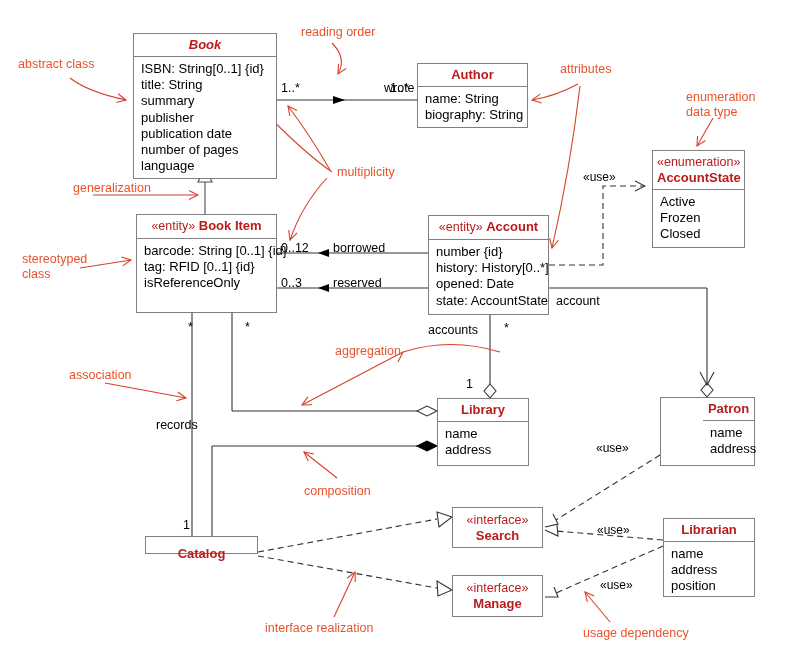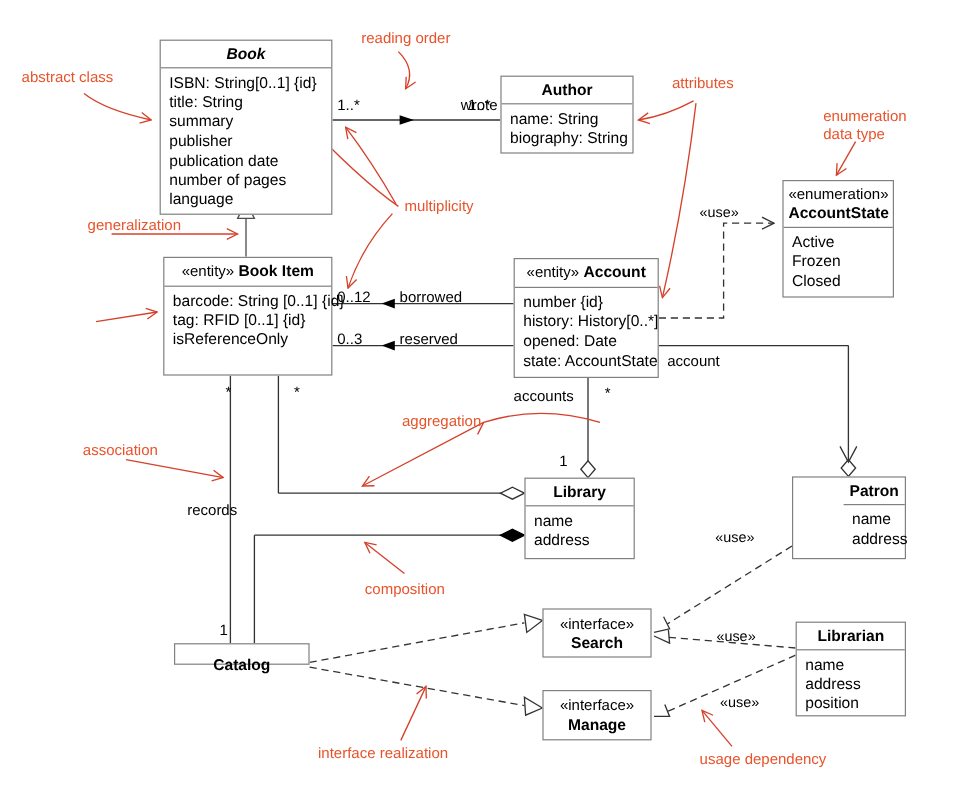--- a/index.html
+++ b/index.html
@@ -2,21 +2,21 @@
 <html><head>
 <meta charset="utf-8">
 <style>
   html,body{margin:0;padding:0;background:#ffffff;}
   body{width:808px;height:665px;font-family:"Liberation Sans",sans-serif;}
   #stage{position:relative;width:808px;height:665px;overflow:hidden;background:#fff;}
   #wires{position:absolute;left:0;top:0;width:808px;height:665px;pointer-events:none;}
 
   .uml-box{position:absolute;border:1px solid #808080;background:#fff;box-sizing:border-box;}
   .uml-box .hdr{border-bottom:1px solid #808080;text-align:center;padding:3px 4px 4px 4px;
-                font-size:13px;color:#000000;line-height:15px;}
+                font-size:13px;color:#b91c1c;line-height:15px;}
   .uml-box .hdr b{font-weight:bold;}
   .uml-box .hdr i{font-weight:bold;font-style:italic;}
   .uml-box .ster{font-weight:normal;font-size:12.5px;}
   .uml-box .body{padding:4px 6px 4px 7px;font-size:13px;line-height:16.2px;color:#000;}
   .uml-box .body div{white-space:nowrap;}
   .uml-box.plain .hdr{border-bottom:none;}
 
   .lbl{position:absolute;font-size:12.5px;color:#000;white-space:nowrap;line-height:14px;}
   .lbl.sm{font-size:12px;}
   .note{position:absolute;font-size:12.5px;color:#e8532b;white-space:nowrap;line-height:15px;}
@@ -248,19 +248,23 @@
 
   <div class="note" style="left:18px;top:57px;">abstract class</div>
   <div class="note" style="left:301px;top:25px;">reading order</div>
   <div class="note" style="left:560px;top:62px;">attributes</div>
   <div class="note two" style="left:686px;top:90px;">
     <span style="white-space:pre-line;">enumeration
 data type</span>
   </div>
   <div class="note" style="left:73px;top:181px;">generalization</div>
   <div class="note" style="left:337px;top:165px;">multiplicity</div>
+  <div class="note two" style="left:22px;top:252px;">
+    <span style="white-space:pre-line;">stereotyped
+class</span>
+  </div>
   <div class="note" style="left:69px;top:368px;">association</div>
   <div class="note" style="left:335px;top:344px;">aggregation</div>
   <div class="note" style="left:304px;top:484px;">composition</div>
   <div class="note" style="left:265px;top:621px;">interface realization</div>
   <div class="note" style="left:583px;top:626px;">usage dependency</div>
 
 </div>
 
 </body></html>

